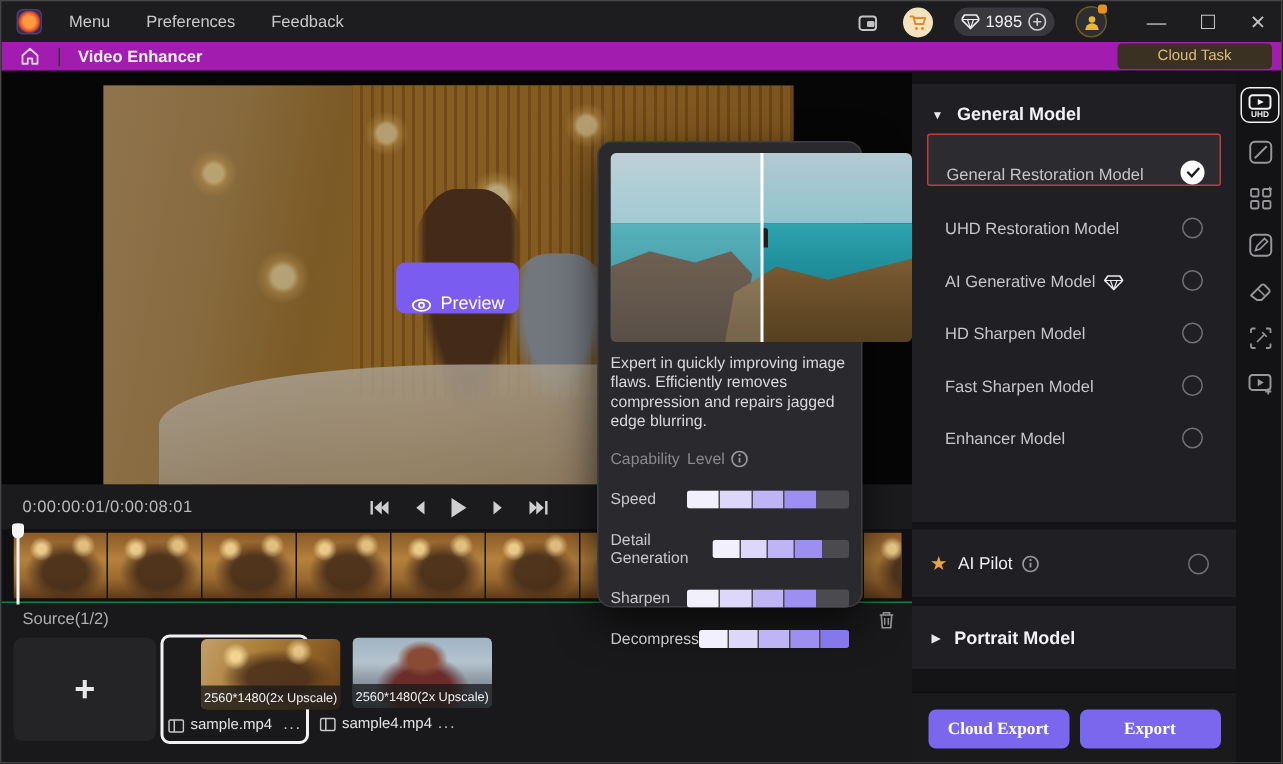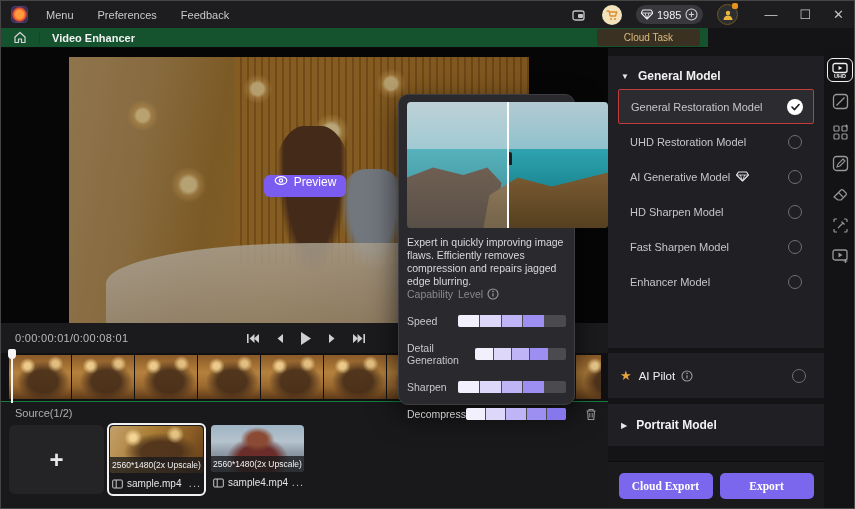--- a/index.html
+++ b/index.html
@@ -23,21 +23,21 @@
                   gap:4px; padding:0 5px; }
   .credits-text { font-size:11px; color:#f0f0f2; }
   .avatar { position:relative; width:21px; height:21px; border-radius:50%; background:#2e2e30;
             border:1px solid #6b5a22; display:flex; align-items:center; justify-content:center; }
   .avatar-badge { position:absolute; right:-1px; top:-2px; width:6px; height:6px; background:#e8921e;
                   border-radius:2px; }
   .win-btns { display:flex; gap:22px; align-items:center; margin-left:12px; }
   .win-btn { color:#c2c2c4; font-size:13px; line-height:1; cursor:default; }
 
   
-  .tabbar { position:absolute; left:0; top:27px; width:707px; height:20px; background:#14532d;
+  .tabbar { position:absolute; left:0; top:27px; width:855px; height:20px; background:#a21caf;
             display:flex; align-items:center; border-bottom:1px solid #0b0b0c; }
   .home-btn { margin-left:12px; display:flex; align-items:center; }
   .tab-sep { width:1px; height:12px; background:#333336; margin:0 12px; }
   .tab-label { font-size:11px; font-weight:bold; color:#f2f2f4; }
   .cloud-task { margin-left:auto; margin-right:8px; background:#3b3122; color:#dcba7e; font-size:10px;
                 padding:3px 27px; border-radius:3px; }
 
   
   .preview-area { position:absolute; left:0; top:47px; width:607px; height:275px; background:#060607; }
   .video { position:absolute; left:68px; top:9px; width:460px; height:266px; overflow:hidden;
@@ -54,22 +54,22 @@
         radial-gradient(circle at 70% 10%, rgba(255,230,165,.9) 0 6px, rgba(255,205,120,.4) 9px, transparent 15px),
         radial-gradient(circle at 80% 34%, rgba(255,235,175,.95) 0 7px, rgba(255,210,125,.45) 11px, transparent 18px),
         radial-gradient(circle at 92% 20%, rgba(255,228,160,.85) 0 5px, rgba(255,200,110,.35) 8px, transparent 14px); }
   .video .woman { position:absolute; left:44%; top:26%; width:18%; height:64%;
       background:radial-gradient(ellipse at 50% 20%, #5a3a22 0 48%, transparent 60%); border-radius:40%; }
   .video .child { position:absolute; left:58%; top:42%; width:16%; height:42%;
       background:radial-gradient(ellipse at 50% 30%, #9aa3ad 0 45%, transparent 62%); border-radius:40%; }
   .video .bed { position:absolute; left:8%; bottom:-4%; width:100%; height:34%;
       background:linear-gradient(175deg, rgba(235,225,205,.85), rgba(190,170,140,.8)); border-radius:45% 30% 0 0; }
   .video .dim { position:absolute; inset:0; background:rgba(10,5,0,.28); }
-  .preview-btn { position:absolute; left:263px; top:127px; width:82px; height:22px; background:#7b5cf0;
-      border-radius:6px; display:flex; align-items:flex-start; justify-content:center; gap:6px;
+  .preview-btn { position:absolute; left:263px; top:127px; width:82px; height:34px; background:#7b5cf0;
+      border-radius:6px; display:flex; align-items:flex-end; justify-content:center; gap:6px;
       color:#fff; font-size:12px; z-index:3; }
 
   
   .timebar { position:absolute; left:0; top:322px; width:607px; height:30px; background:#1b1b1e;
              display:flex; align-items:center; }
   .timecode { position:absolute; left:14px; font-size:11px; color:#b9b9bb; letter-spacing:.3px; }
   .transport { position:absolute; left:245px; display:flex; align-items:center; gap:16px; }
   .tr-btn { display:flex; align-items:center; justify-content:center; }
 
   
@@ -90,21 +90,21 @@
                  border-top:1px solid #15803d; }
   .source-header { position:absolute; left:14px; top:5px; font-size:11px; color:#aeaeb0; }
   .trash-btn { position:absolute; left:584px; top:5px; }
   .add-tile { position:absolute; left:8px; top:23px; width:95px; height:69px; background:#242427;
       border-radius:6px; display:flex; align-items:center; justify-content:center;
       color:#e8e8ea; font-size:24px; font-weight:bold; }
   .thumb { position:absolute; top:21px; width:99px; height:73px; border-radius:6px; padding:2px; }
   .thumb.selected { border:2px solid #f2f2f4; padding:1px; }
   .thumb1 { left:106px; }
   .thumb2 { left:208px; }
-  .thumb-img { position:relative; width:93px; height:47px; border-radius:4px; overflow:hidden; }
+  .thumb-img { position:relative; width:93px; height:47px; border-radius:4px; overflow:hidden;margin-left:24px; }
   .thumb1 .thumb-img { background:
         radial-gradient(circle at 25% 25%, rgba(255,225,160,.85) 0 3px, transparent 9px),
         radial-gradient(circle at 70% 18%, rgba(255,225,160,.75) 0 3px, transparent 9px),
         radial-gradient(ellipse at 55% 55%, rgba(75,48,26,.9) 0 28%, transparent 52%),
         linear-gradient(115deg,#c3a06a 0%,#a87c35 40%,#8a5c24 75%,#5e3a18 100%); }
   .thumb2 .thumb-img { background:
         radial-gradient(ellipse at 50% 30%, #8a4a34 0 14%, transparent 26%),
         radial-gradient(ellipse at 50% 75%, #6b2d2a 0 30%, transparent 48%),
         linear-gradient(180deg,#9fb4c4 0%,#b5c3cd 35%,#8d9aa6 60%,#6f7a85 100%); }
   .thumb-badge { position:absolute; left:0; right:0; bottom:0; background:rgba(25,25,28,.78);
@@ -129,37 +129,37 @@
       background:linear-gradient(180deg,#6b5236 0%,#4a3626 60%,#33251a 100%); }
   .compare .rock-r { position:absolute; inset:0;
       clip-path:polygon(41% 74%, 55% 60%, 72% 67%, 100% 56%, 100% 100%, 38% 100%);
       background:linear-gradient(180deg,#9a7848 0%,#7c5c34 55%,#55401f 100%); }
   .compare .person { position:absolute; left:50.2%; top:40%; width:4px; height:13px; background:#1e1e20;
       border-radius:2px 2px 0 0; }
   .compare .fade-left { position:absolute; left:0; top:0; width:50%; height:100%;
       background:rgba(228,234,232,.22); }
   .compare .divider { position:absolute; left:calc(50% - 1px); top:0; width:2px; height:100%; background:#fff; }
   .popup-desc { margin-top:8px; font-size:10.5px; line-height:13px; color:#d8d8da; }
-  .cap-head { display:flex; align-items:center; }
+  .cap-head { display:flex; align-items:center; margin-top:12px; }
   .cap-head-label { font-size:10.5px; color:#89898d; }
   .cap-head .lvl { margin-left:auto; width:108px; display:flex; align-items:center; gap:4px; }
   .cap-row { display:flex; align-items:center; margin-top:15px; }
   .cap-label { font-size:10.5px; color:#c8c8ca; }
   .cap-bar { margin-left:auto; width:108px; height:12px; background:#4a4a4f; border-radius:2px;
       display:flex; gap:1px; overflow:hidden; }
   .cap-bar .seg { flex:1; }
 
   
   .right-panel { position:absolute; left:607px; top:47px; width:216px; height:462px; background:#141416; }
   .section { background:#202024; }
   .sec-models { position:absolute; left:0; top:8px; width:216px; height:292px; }
   .sec-header { display:flex; align-items:center; gap:9px; padding:13px 0 6px 13px; }
   .sec-arrow { font-size:8px; color:#e8e8ea; }
   .sec-title { font-size:12px; font-weight:bold; color:#f2f2f4; }
-  .model-row { position:relative; height:35px; display:flex; align-items:center; margin:0 10px; }
+  .model-row { position:relative; height:35px; display:flex; align-items:flex-end; margin:0 10px; }
   .model-row.sel { background:#2c2c30; border:1px solid #c13c3c; border-radius:2px; }
   .model-label { font-size:11px; color:#c6c6c9; margin-left:12px; display:flex; align-items:center; gap:6px; }
   .radio { position:absolute; right:12px; width:14px; height:14px; border:1.5px solid #707074;
            border-radius:50%; }
   .check { position:absolute; right:10px; width:16px; height:16px; border-radius:50%; background:#fff;
            display:flex; align-items:center; justify-content:center; }
   .check svg { display:block; }
   .sec-aipilot { position:absolute; left:0; top:305px; width:216px; height:45px;
       display:flex; align-items:center; }
   .star { color:#e8a33d; font-size:13px; margin-left:12px; }

